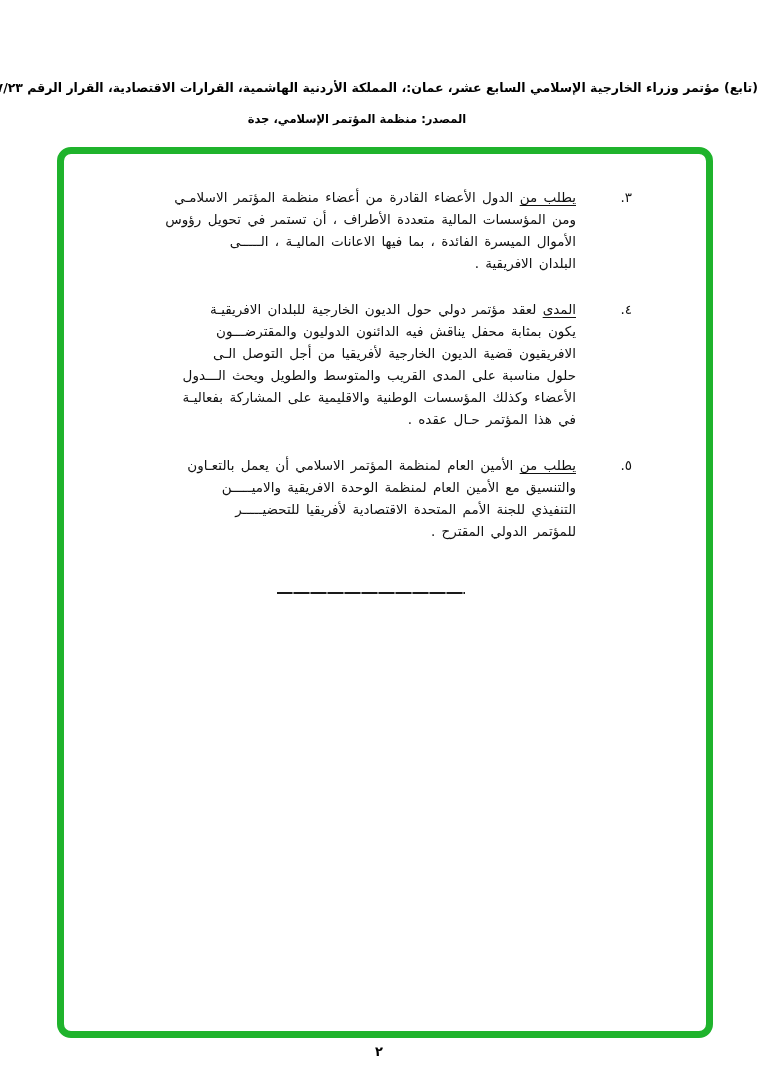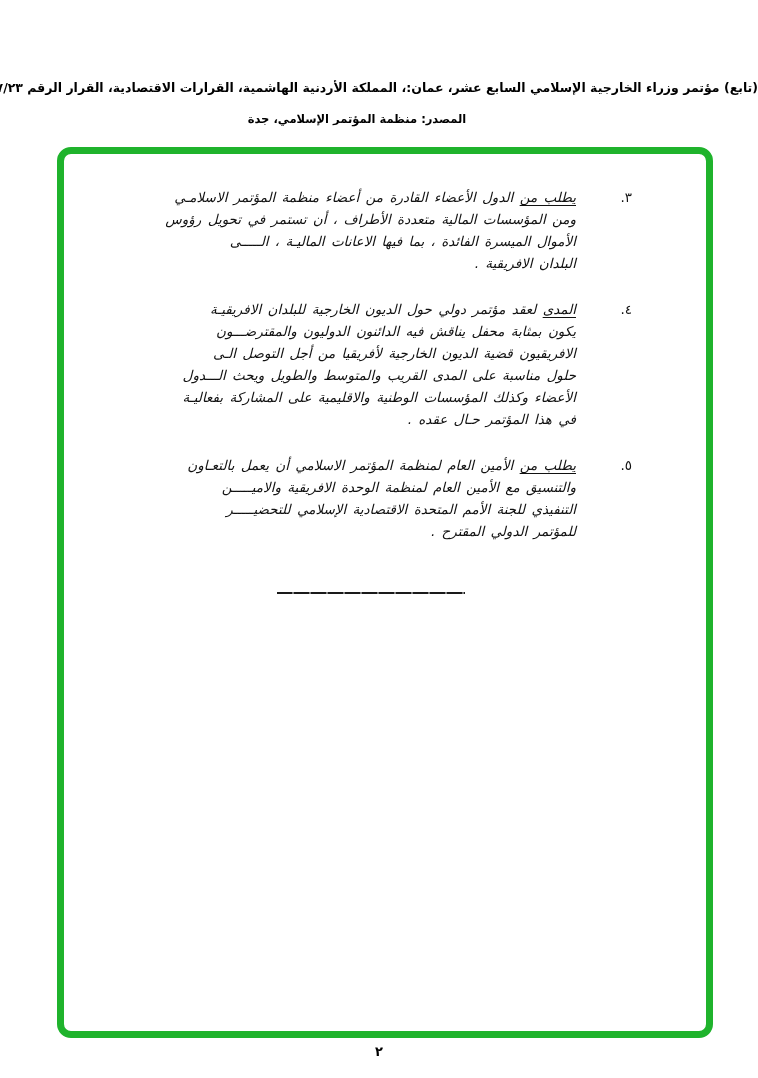--- a/index.html
+++ b/index.html
@@ -73,21 +73,20 @@
     text-align: right;
     letter-spacing: 1px;
   }
   .item .text {
     width: 446px;
     flex: 0 0 446px;
     font-size: 13.5px;
     line-height: 22px;
     text-align: right;
     word-spacing: 2px;
-    font-style: italic;
   }
   .item .text .body-text { white-space: pre-line; }
   .item .text .lead {
     text-decoration: underline;
     text-underline-offset: 3px;
   }
 
   
   .divider {
     position: absolute;
@@ -134,21 +133,21 @@
 الافريقيون قضية الديون الخارجية لأفريقيا من أجل التوصل الـى
 حلول مناسبة على المدى القريب والمتوسط والطويل ويحث الـــدول
 الأعضاء وكذلك المؤسسات الوطنية والاقليمية على المشاركة بفعاليـة
 في هذا المؤتمر حـال عقده .</span></span>
     </div>
 
     <div class="item">
       <span class="num">٥.</span>
       <span class="text"><span class="lead">يطلب من</span><span class="body-text"> الأمين العام لمنظمة المؤتمر الاسلامي أن يعمل بالتعـاون
 والتنسيق مع الأمين العام لمنظمة الوحدة الافريقية والاميـــــن
-التنفيذي للجنة الأمم المتحدة الاقتصادية الإسلامي للتحضيـــــر
+التنفيذي للجنة الأمم المتحدة الاقتصادية لأفريقيا للتحضيـــــر
 للمؤتمر الدولي المقترح .</span></span>
     </div>
 
   </div>
 
   <div class="divider"></div>
 </div>
 
 <div class="page-number">٢</div>
 

